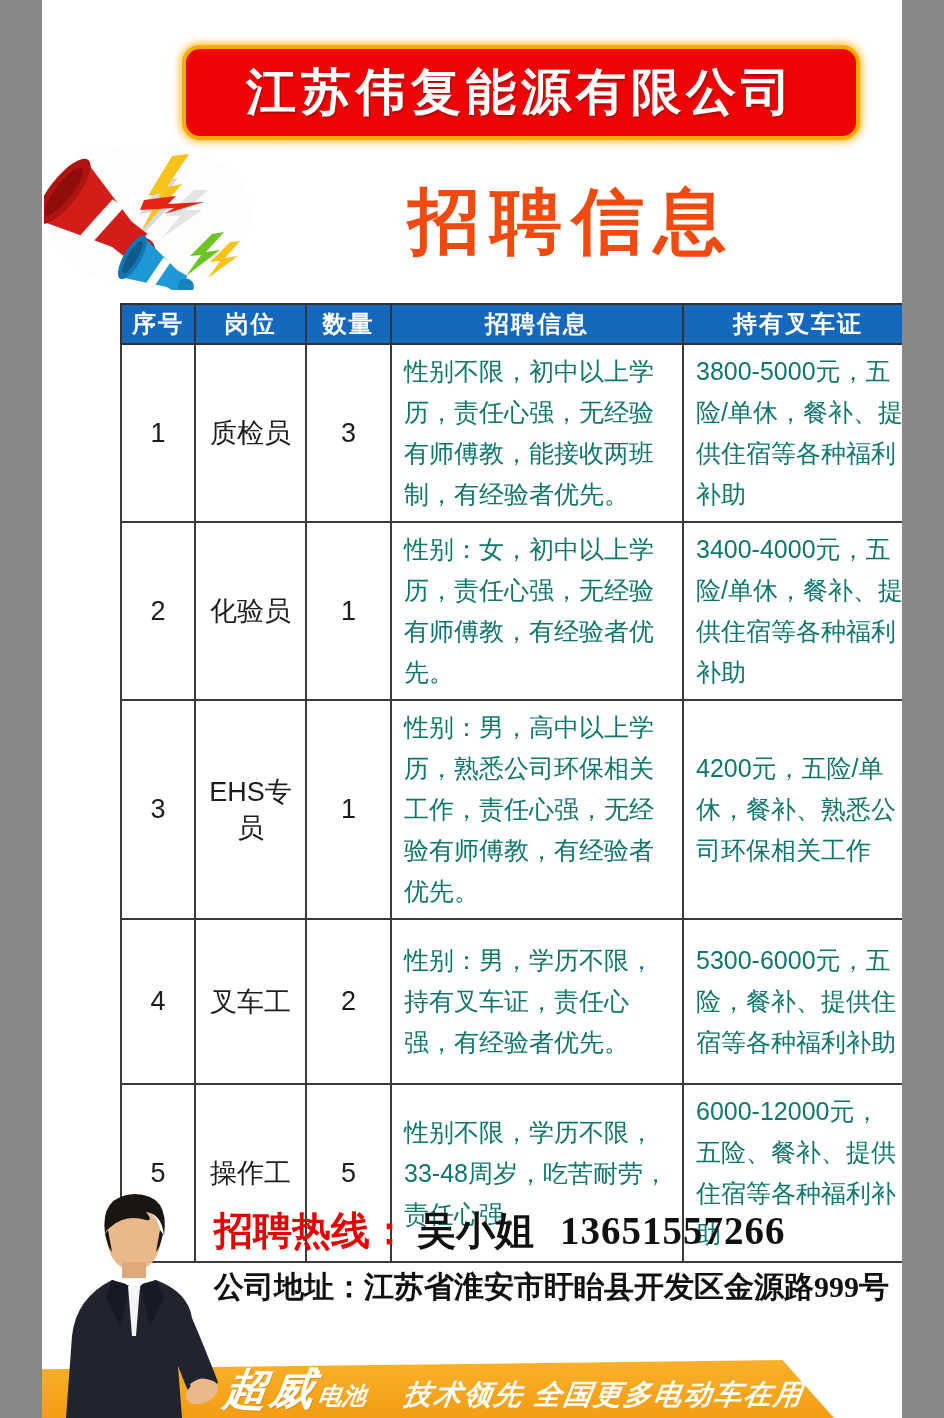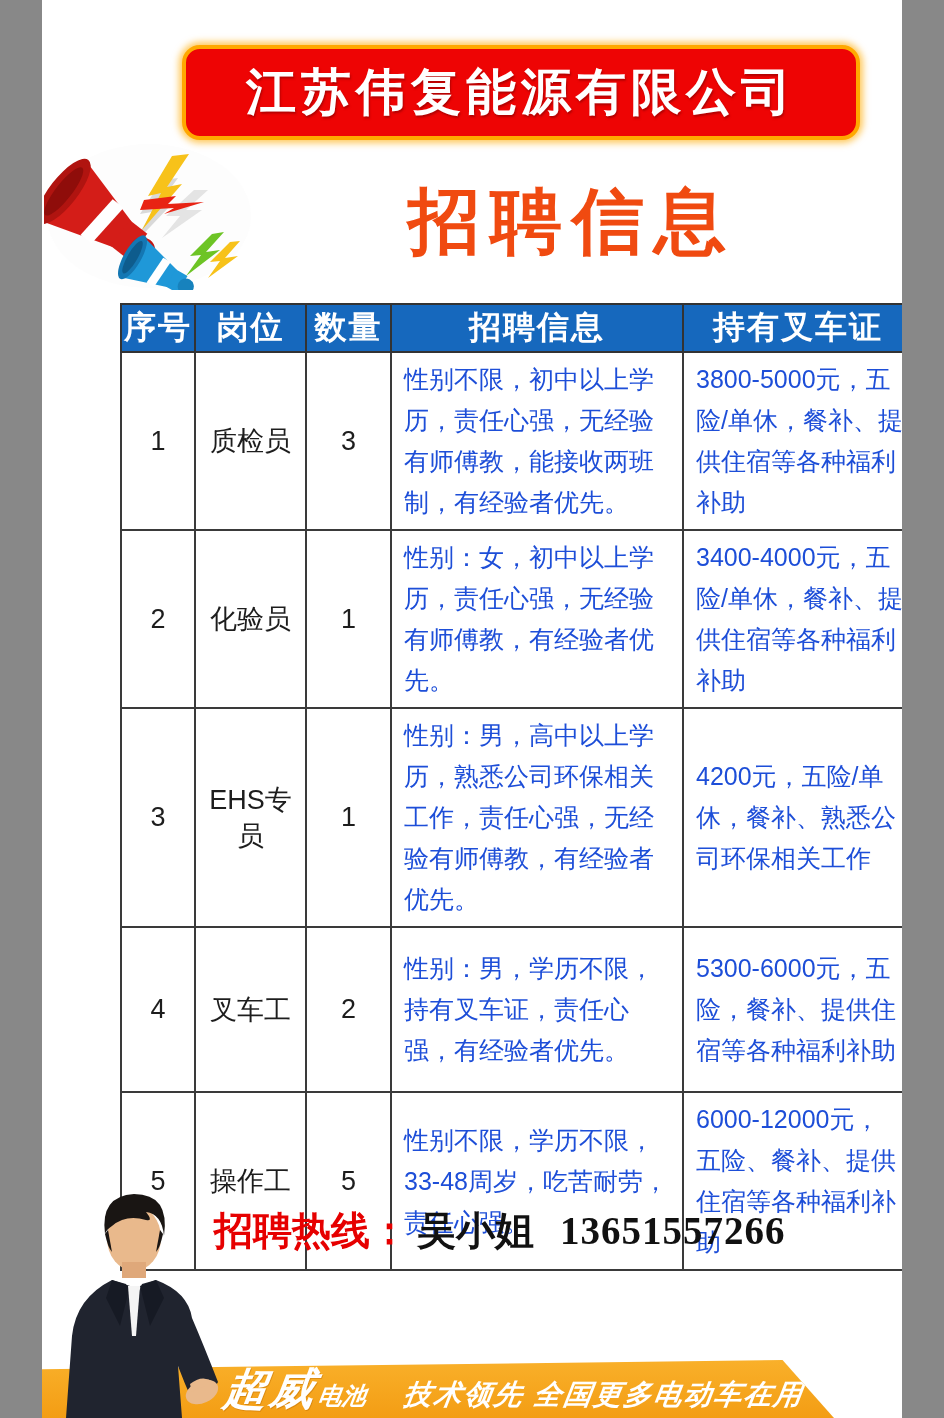--- a/index.html
+++ b/index.html
@@ -18,25 +18,25 @@
   .megaphone-wrap{position:absolute;left:2px;top:138px;width:215px;height:152px;}
 
   
   .poster-title{position:absolute;left:215px;top:172px;width:630px;text-align:center;
       font-size:72px;line-height:100px;font-weight:bold;color:#f04a10;letter-spacing:10px;
       font-family:"Liberation Serif",serif;white-space:nowrap;}
 
   
   table.jobs{position:absolute;left:78px;top:303px;width:792px;border-collapse:collapse;
       table-layout:fixed;}
-  table.jobs th{background:#1668bd;color:#ffffff;font-size:32px;font-weight:600;
+  table.jobs th{background:#1668bd;color:#ffffff;font-size:24px;font-weight:600;
       height:36px;border:2px solid #333;letter-spacing:2px;font-family:"Liberation Sans",sans-serif;}
   table.jobs td{border:2px solid #3a3a3a;background:#fff;color:#1d1d1d;vertical-align:middle;}
   table.jobs td.c{text-align:center;font-size:27px;}
-  table.jobs td.t{font-size:25px;line-height:41px;padding:6px 8px 6px 12px;color:#1d4ed8;}
+  table.jobs td.t{font-size:25px;line-height:41px;padding:6px 8px 6px 12px;color:#0f766e;}
   .col-no{width:74px;} .col-pos{width:111px;} .col-cnt{width:85px;}
   .col-req{width:292px;} .col-sal{width:230px;}
   tr.r{height:165px;} tr.r3{height:170px;}
 
   
   .contact{position:absolute;left:172px;top:1207px;width:730px;
       font-family:"Liberation Serif",serif;font-weight:bold;color:#111;}
   .contact .line{font-size:39px;line-height:48px;white-space:nowrap;}
   .contact .hot{color:#e60000;}
   .contact .name{margin-left:8px;}
@@ -158,20 +158,23 @@
       <td class="t">性别不限，学历不限，33-48周岁，吃苦耐劳，责任心强。</td>
       <td class="t">6000-12000元，五险、餐补、提供住宿等各种福利补助</td>
     </tr>
   </tbody>
     </table>
 
   <div class="contact">
     <div class="line">
       <span class="hot">招聘热线：</span><span class="name">吴小姐</span><span class="phone">13651557266</span>
     </div>
+    <div class="line line3">
+      <span>公司地址：</span><span>江苏省淮安市盱眙县开发区金源路999号</span>
+    </div>
   </div>
 
   <div class="spokesman">
     <svg width="182" height="232" viewBox="0 0 182 232" xmlns="http://www.w3.org/2000/svg">
 
       <ellipse cx="92" cy="52" rx="27" ry="33" fill="#e9b98c"></ellipse>
 
       <path d="M63 48 Q58 10 92 8 Q128 8 122 50 Q120 28 104 26 Q112 36 104 34 Q84 28 70 40 Q64 44 63 48 Z" fill="#191513"></path>
       <path d="M63 48 Q66 62 70 66 L66 44 Z" fill="#191513"></path>
       <path d="M121 48 Q118 62 114 66 L118 44 Z" fill="#191513"></path>

